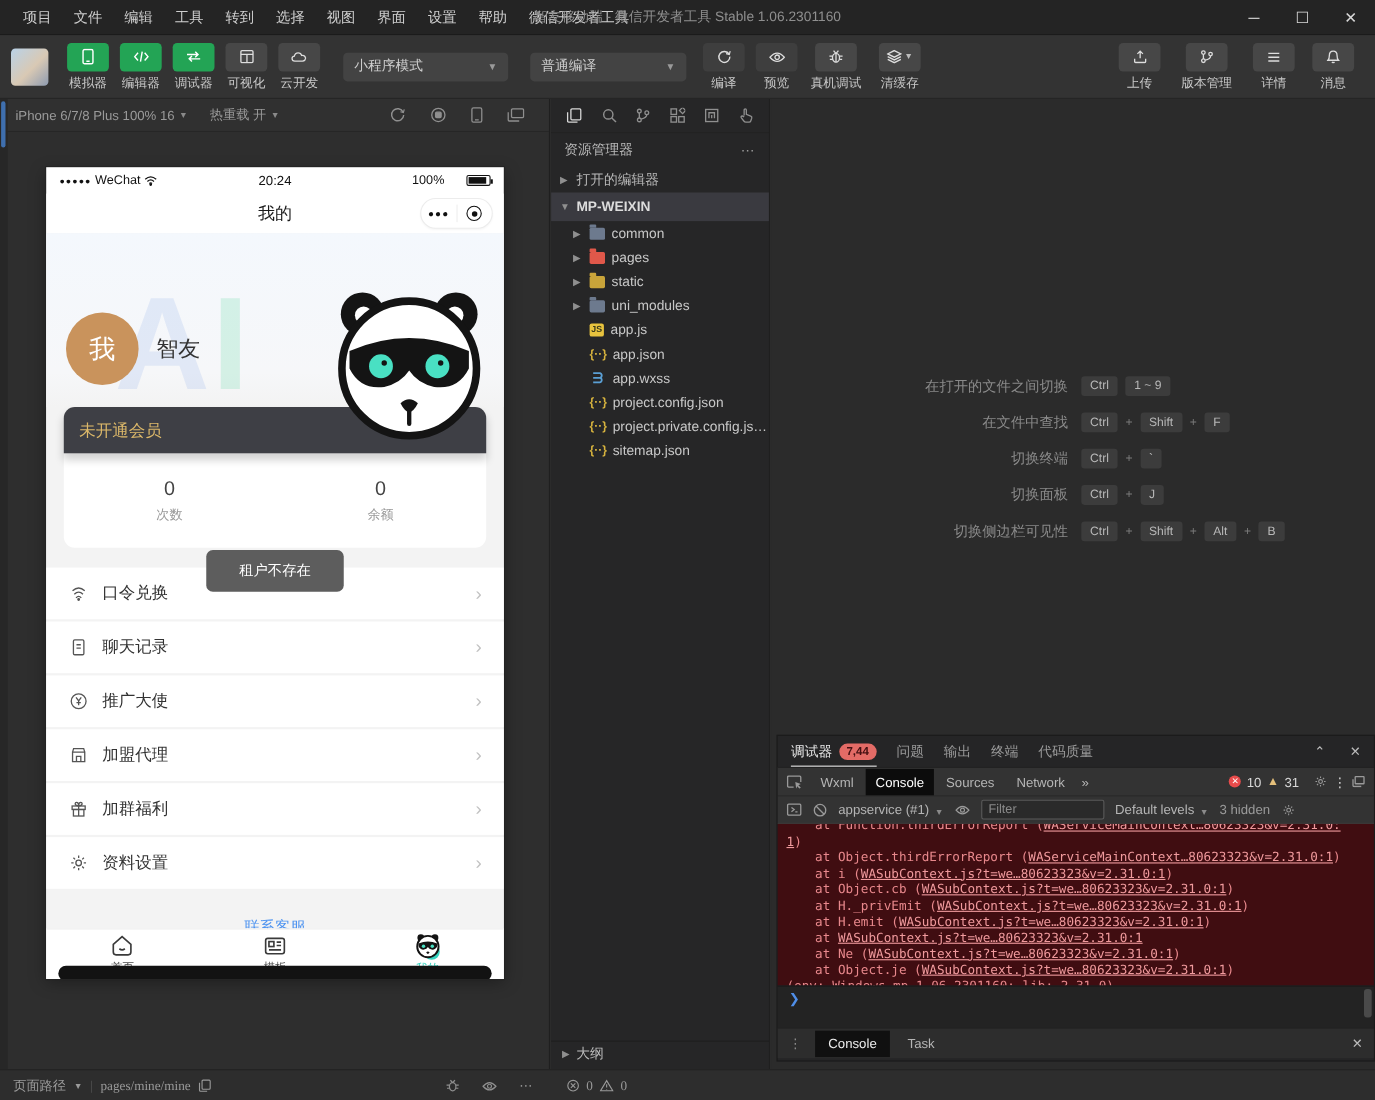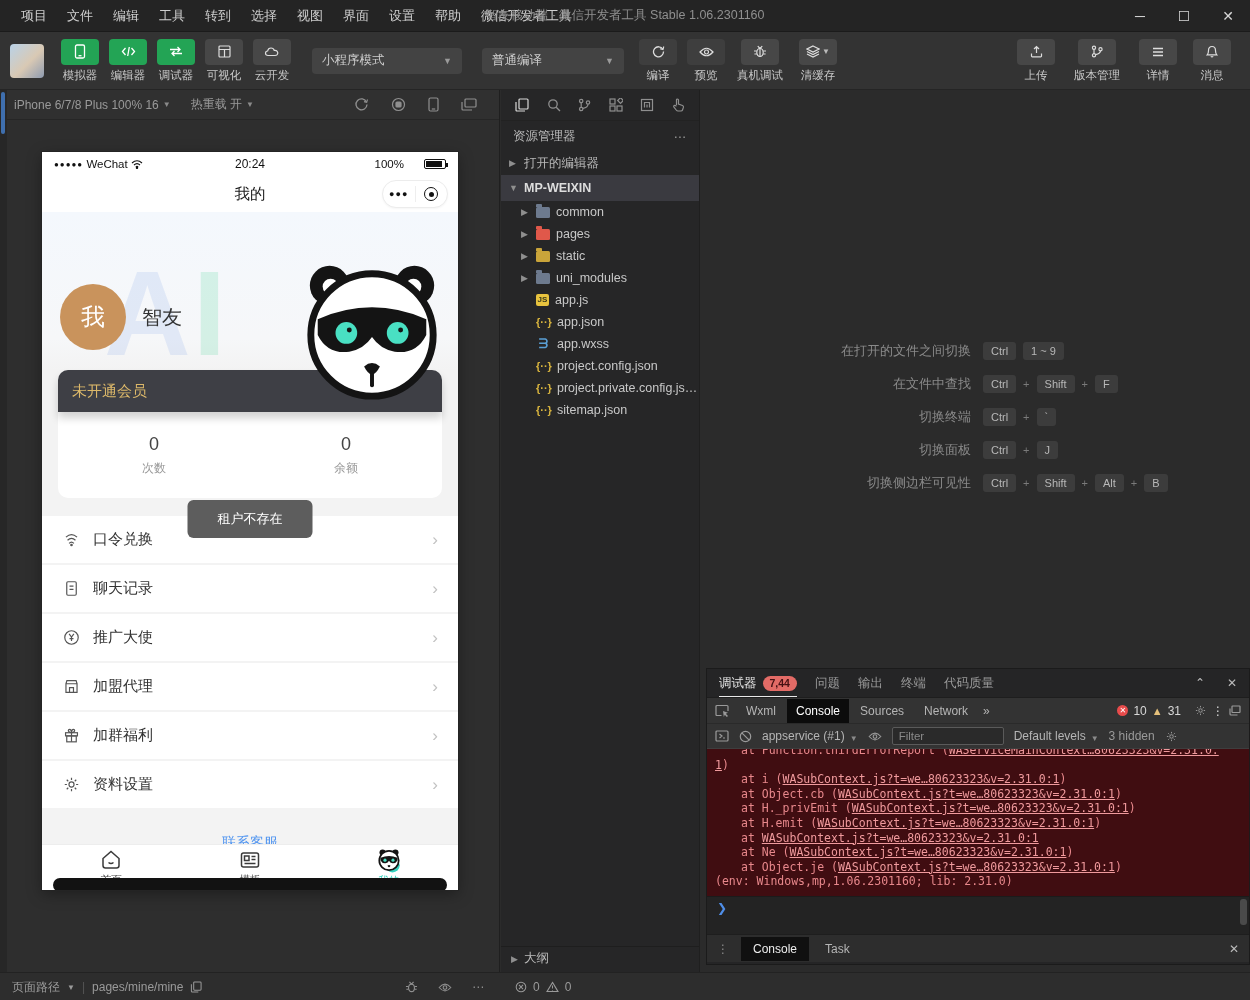--- a/index.html
+++ b/index.html
@@ -136,21 +136,21 @@
   .prompt-area { height:38px; background:#232323; position:relative; border-top:1px solid #1b1b1b; }
   .prompt-area .pr { position:absolute; left:10px; top:4px; color:#4f8ee8; font-size:12px; font-weight:bold; }
   .prompt-area .sbar { position:absolute; right:2px; top:2px; width:7px; height:26px; background:#4a4a4a; border-radius:3px; }
   .ct-bar { height:28px; background:#2d2d2d; border-top:1px solid #1e1e1e; display:flex; align-items:center; padding:0 10px; gap:4px; font-size:12px; color:#b5b5b5; }
   .ct-bar .drag { color:#8a8a8a; margin-right:8px; letter-spacing:0; }
   .ct-tab { padding:5px 12px; }
   .ct-tab.active { background:#101010; color:#eee; }
   .ct-bar .x { margin-left:auto; color:#bbb; }
 
   
-  .statusbar { position:absolute; left:0; bottom:0; right:0; height:28px; background:#2d2d2d; border-top:1px solid #222; color:#9a9a9a; font-size:12px; }
+  .statusbar { position:absolute; left:0; bottom:0; right:0; height:28px; background:#2d2d2d; border-top:1px solid #222; color:#9a9a9a; font-size:12px;font-family:Liberation Serif, serif; }
   .sb-left { position:absolute; left:12px; top:0; height:28px; display:flex; align-items:center; gap:7px; }
   .sb-left .vdiv { color:#555; }
   .sb-icons { position:absolute; left:405px; top:0; height:28px; display:flex; align-items:center; gap:20px; color:#8f8f8f; }
   .sb-counts { position:absolute; left:515px; top:0; height:28px; display:flex; align-items:center; gap:6px; color:#9a9a9a; }
 
   svg { display:block; }
 </style>
 </head>
 <body>
 
@@ -774,20 +774,21 @@
           <span class="ic">
               <svg width="13" height="13" viewBox="0 0 24 24" fill="none" stroke="#9a9a9a" stroke-width="1.8">
                 <circle cx="12" cy="12" r="3.2"></circle>
                 <path d="M12 3.5 V6.2 M12 17.8 V20.5 M3.5 12 H6.2 M17.8 12 H20.5 M6 6 L7.9 7.9 M16.1 16.1 L18 18 M18 6 L16.1 7.9 M7.9 16.1 L6 18"></path>
               </svg>
             </span>
         </div>
         <div class="con-out">
           <div class="cl at first"><span>at Function.thirdErrorReport (</span><a>WAServiceMainContext…80623323&amp;v=2.31.0:</a><span></span></div>
           <div class="cl"><a>1</a><span>)</span></div>
+          <div class="cl at"><span>at Object.thirdErrorReport (</span><a>WAServiceMainContext…80623323&amp;v=2.31.0:1</a><span>)</span></div>
           <div class="cl at"><span>at i (</span><a>WASubContext.js?t=we…80623323&amp;v=2.31.0:1</a><span>)</span></div>
           <div class="cl at"><span>at Object.cb (</span><a>WASubContext.js?t=we…80623323&amp;v=2.31.0:1</a><span>)</span></div>
           <div class="cl at"><span>at H._privEmit (</span><a>WASubContext.js?t=we…80623323&amp;v=2.31.0:1</a><span>)</span></div>
           <div class="cl at"><span>at H.emit (</span><a>WASubContext.js?t=we…80623323&amp;v=2.31.0:1</a><span>)</span></div>
           <div class="cl at"><span>at </span><a>WASubContext.js?t=we…80623323&amp;v=2.31.0:1</a><span></span></div>
           <div class="cl at"><span>at Ne (</span><a>WASubContext.js?t=we…80623323&amp;v=2.31.0:1</a><span>)</span></div>
           <div class="cl at"><span>at Object.je (</span><a>WASubContext.js?t=we…80623323&amp;v=2.31.0:1</a><span>)</span></div>
           <div class="cl"><span>(env: Windows,mp,1.06.2301160; lib: 2.31.0)</span></div>
         </div>
         <div class="prompt-area">

